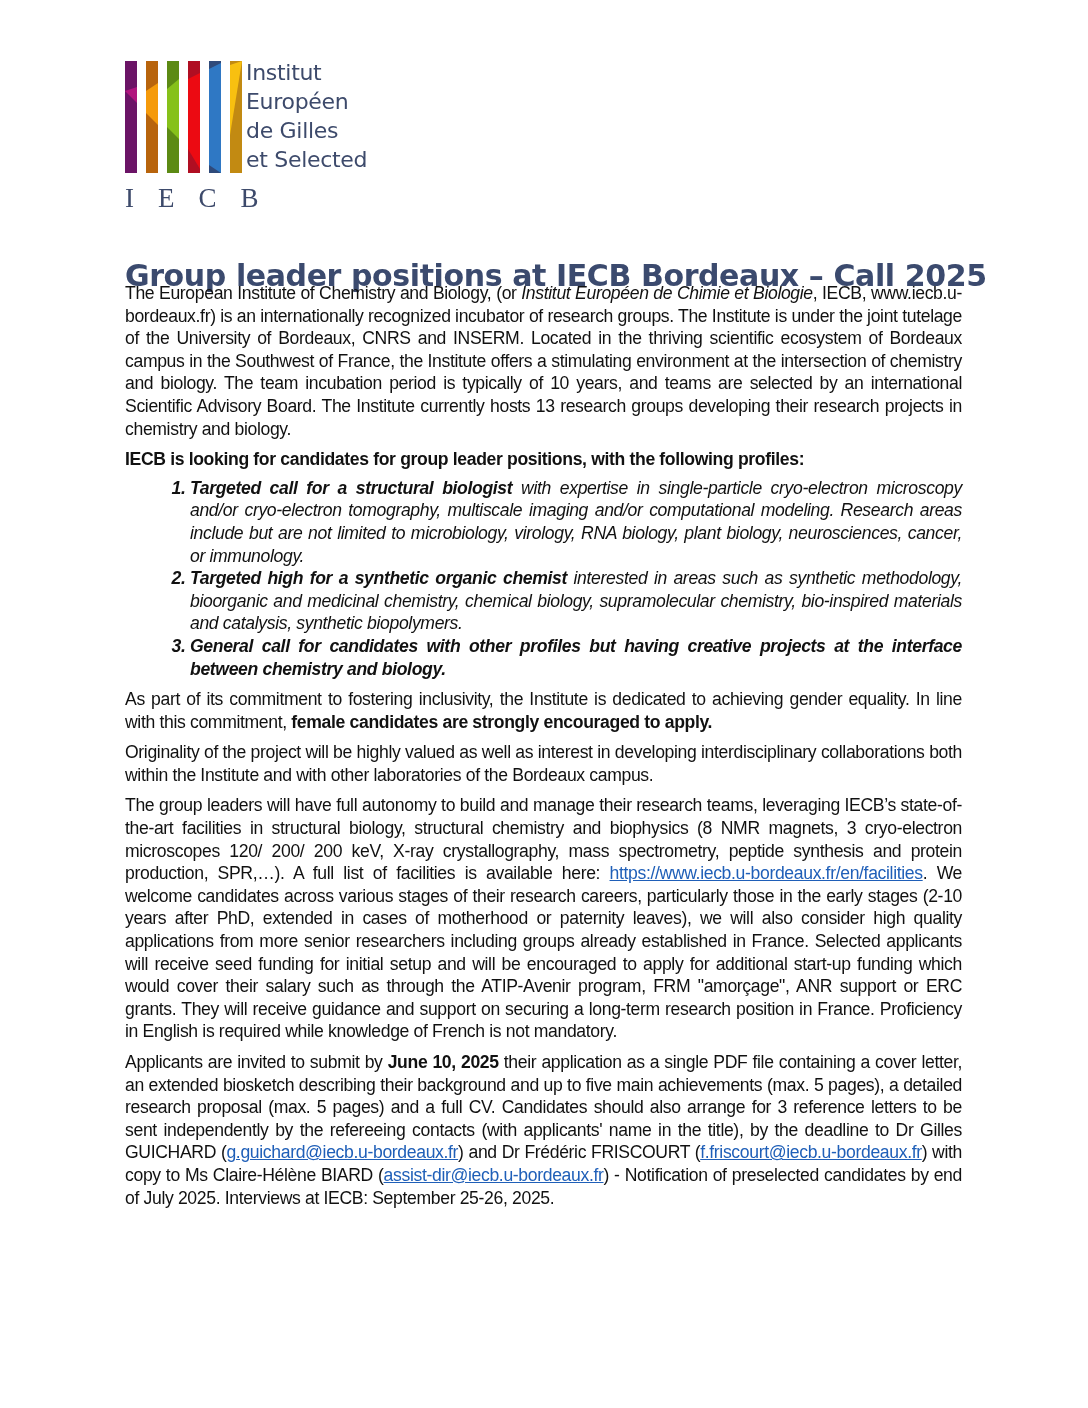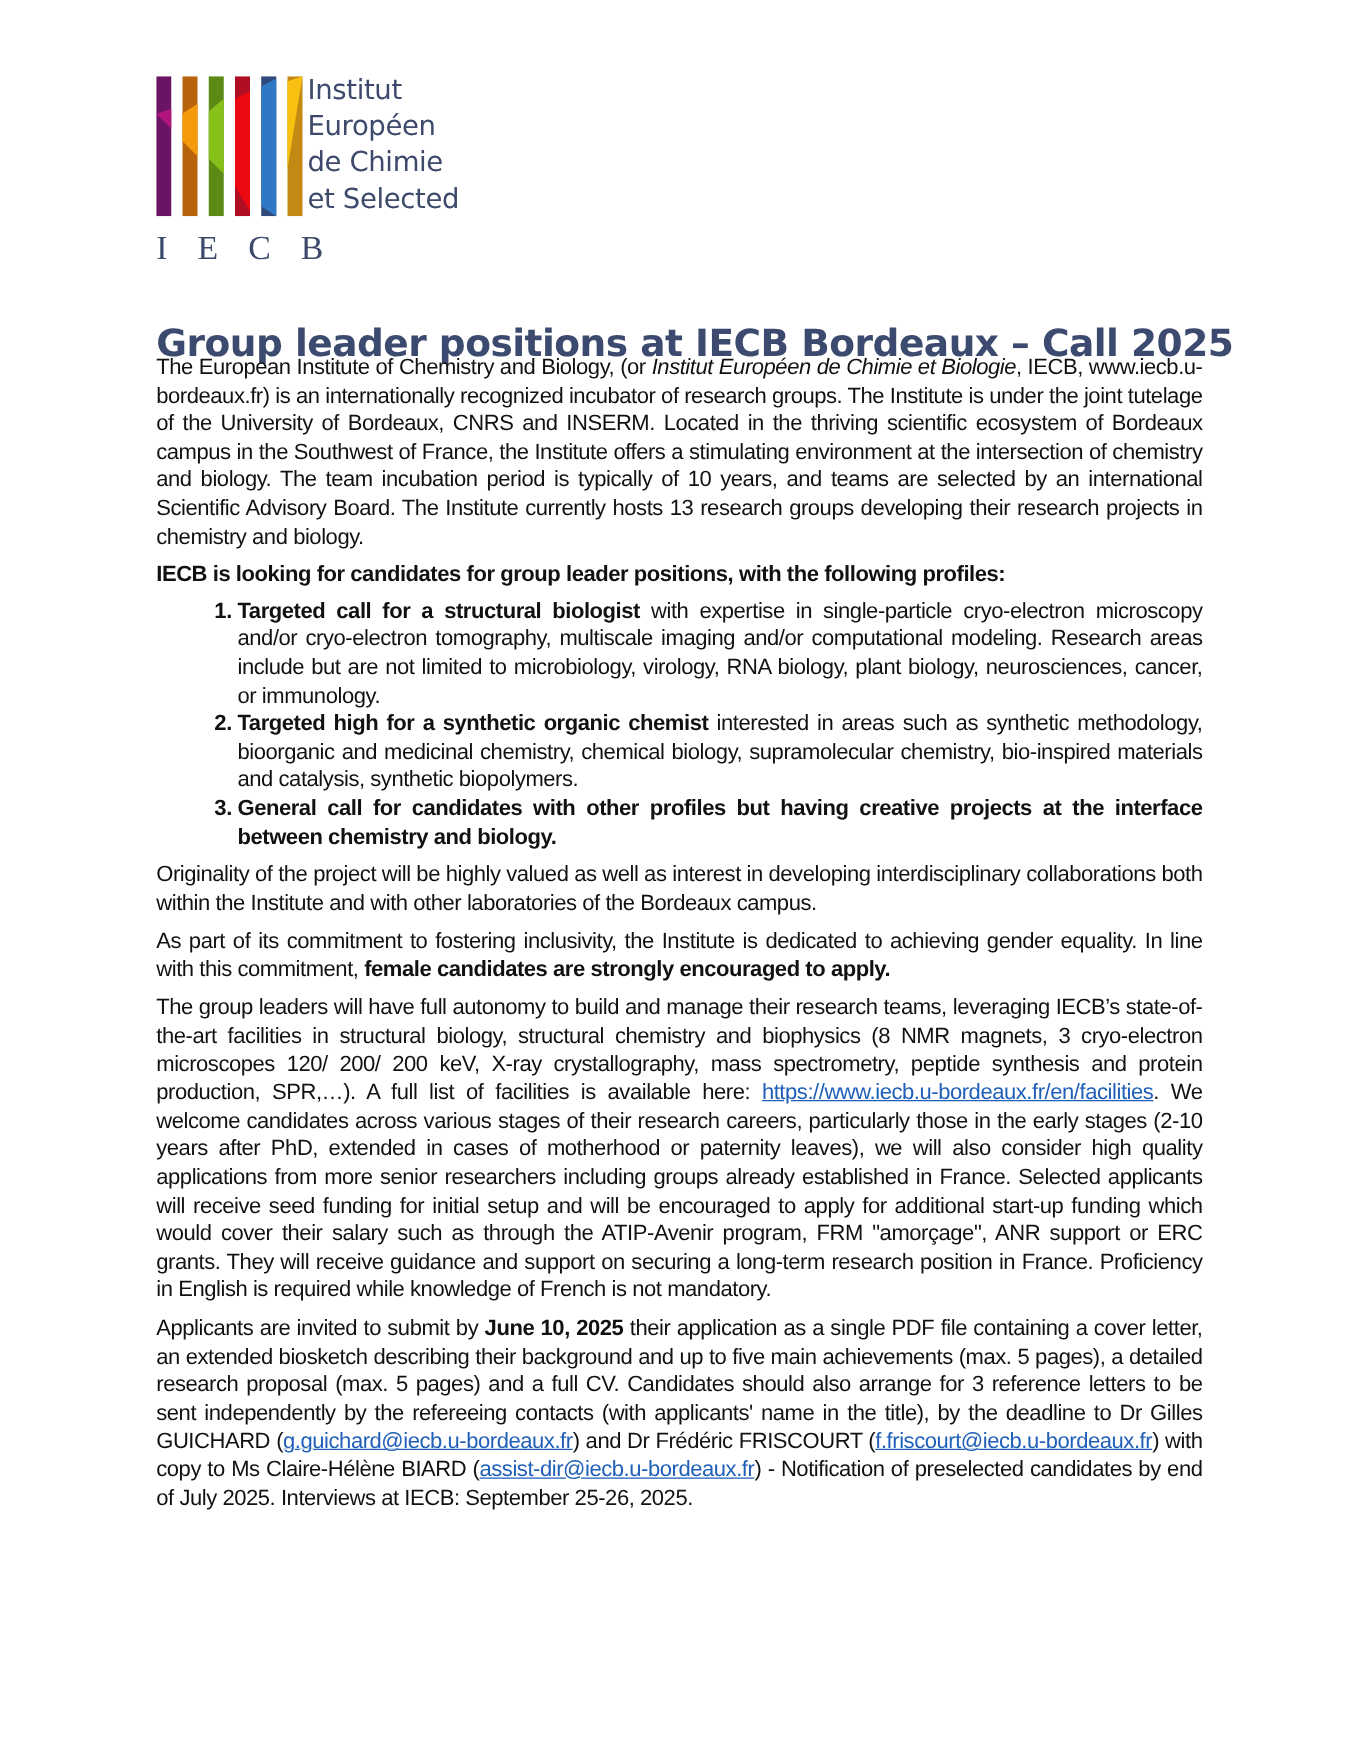--- a/index.html
+++ b/index.html
@@ -13,21 +13,21 @@
   .logo-acronym span { display: inline-block; margin-right: 24px; }
 
   .title { position: absolute; left: 125px; top: 238px; font-family: "DejaVu Sans", sans-serif; color: #3b4a6e; font-size: 30px; letter-spacing: -0.4px; white-space: nowrap; }
 
   .body { position: absolute; left: 125px; top: 282px; width: 837px; font-family: "Liberation Sans", sans-serif; font-size: 17.6px; line-height: 22.6px; color: #111; }
   .body p { margin: 0 0 8px 0; text-align: justify; letter-spacing: -0.35px; }
   .body b { font-weight: bold; }
   .body i { font-style: italic; margin-top: 26px; }
   .body a { color: #1f5fb8; }
   .lead { font-weight: bold; margin-bottom: 6px !important; }
-  ol { margin: 0 0 8px 0; padding-left: 65px; }
+  ol { margin: 0 0 8px 0; padding-left: 65px; font-style: italic; }
   ol li { text-align: justify; letter-spacing: -0.35px; padding-left: 0px; }
   ol li::marker { font-weight: bold; }
 </style>
 </head>
 <body>
 
 <div class="page">
 
   <div class="logo">
     <svg class="stripes" viewBox="0 0 118 112" width="118" height="112">
@@ -46,21 +46,21 @@
 
       <rect x="84" y="0" width="12" height="112" fill="#2f4a7a"></rect>
       <polygon points="84,8 96,2 96,112 84,104" fill="#2f78c4"></polygon>
 
       <rect x="105" y="0" width="12" height="112" fill="#c28a12"></rect>
       <polygon points="105,4 117,0 105,74" fill="#f8c010"></polygon>
     </svg>
     <div class="logo-text">
       <div>Institut</div>
       <div>Européen</div>
-      <div>de Chimie</div>
+      <div>de Gilles</div>
       <div>et Selected</div>
     </div>
     <div class="logo-acronym">
       <span>I</span><span>E</span><span>C</span><span>B</span>
     </div>
   </div>
 
   <h1 class="title">Group leader positions at IECB Bordeaux – Call 2025</h1>
 
   <div class="body">
@@ -68,22 +68,22 @@
     <p><span>The European Institute of Chemistry and Biology, (or </span><i>Institut Européen de Chimie et Biologie</i><span>, IECB, www.iecb.u-bordeaux.fr) is an internationally recognized incubator of research groups. The Institute is under the joint tutelage of the University of Bordeaux, CNRS and INSERM. Located in the thriving scientific ecosystem of Bordeaux campus in the Southwest of France, the Institute offers a stimulating environment at the intersection of chemistry and biology. The team incubation period is typically of 10 years, and teams are selected by an international Scientific Advisory Board. The Institute currently hosts 13 research groups developing their research projects in chemistry and biology.</span></p>
 
     <p class="lead">IECB is looking for candidates for group leader positions, with the following profiles:</p>
 
     <ol>
       <li><b>Targeted call for a structural biologist</b><span> with expertise in single-particle cryo-electron microscopy and/or cryo-electron tomography, multiscale imaging and/or computational modeling. Research areas include but are not limited to microbiology, virology, RNA biology, plant biology, neurosciences, cancer, or immunology.</span></li>
       <li><b>Targeted high for a synthetic organic chemist</b><span> interested in areas such as synthetic methodology, bioorganic and medicinal chemistry, chemical biology, supramolecular chemistry, bio-inspired materials and catalysis, synthetic biopolymers.</span></li>
       <li><b>General call for candidates with other profiles but having creative projects at the interface between chemistry and biology.</b><span></span></li>
     </ol>
 
+    <p><span>As part of its commitment to fostering inclusivity, the Institute is dedicated to achieving gender equality. In line with this commitment, </span><b>female candidates are strongly encouraged to apply.</b></p>
+
     <p>Originality of the project will be highly valued as well as interest in developing interdisciplinary collaborations both within the Institute and with other laboratories of the Bordeaux campus.</p>
-
-    <p><span>As part of its commitment to fostering inclusivity, the Institute is dedicated to achieving gender equality. In line with this commitment, </span><b>female candidates are strongly encouraged to apply.</b></p>
 
     <p><span>The group leaders will have full autonomy to build and manage their research teams, leveraging IECB’s state-of-the-art facilities in structural biology, structural chemistry and biophysics (8 NMR magnets, 3 cryo-electron microscopes 120/ 200/ 200 keV, X-ray crystallography, mass spectrometry, peptide synthesis and protein production, SPR,…). A full list of facilities is available here: </span><a href="#">https://www.iecb.u-bordeaux.fr/en/facilities</a><span>. We welcome candidates across various stages of their research careers, particularly those in the early stages (2-10 years after PhD, extended in cases of motherhood or paternity leaves), we will also consider high quality applications from more senior researchers including groups already established in France. Selected applicants will receive seed funding for initial setup and will be encouraged to apply for additional start-up funding which would cover their salary such as through the ATIP-Avenir program, FRM "amorçage", ANR support or ERC grants. They will receive guidance and support on securing a long-term research position in France. Proficiency in English is required while knowledge of French is not mandatory.</span></p>
 
     <p><span>Applicants are invited to submit by </span><b>June 10, 2025</b><span> their application as a single PDF file containing a cover letter, an extended biosketch describing their background and up to five main achievements (max. 5 pages), a detailed research proposal (max. 5 pages) and a full CV. Candidates should also arrange for 3 reference letters to be sent independently by the refereeing contacts (with applicants' name in the title), by the deadline to Dr Gilles GUICHARD (</span><a href="#">g.guichard@iecb.u-bordeaux.fr</a><span>) and Dr Frédéric FRISCOURT (</span><a href="#">f.friscourt@iecb.u-bordeaux.fr</a><span>) with copy to Ms Claire-Hélène BIARD (</span><a href="#">assist-dir@iecb.u-bordeaux.fr</a><span>) - Notification of preselected candidates by end of July 2025. Interviews at IECB: September 25-26, 2025.</span></p>
 
   </div>
 </div>
 
 </body></html>

